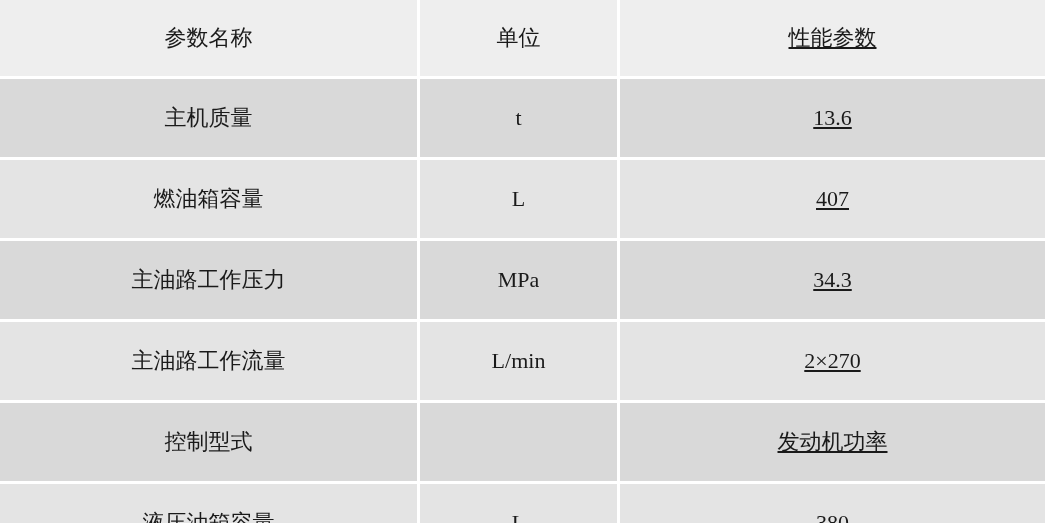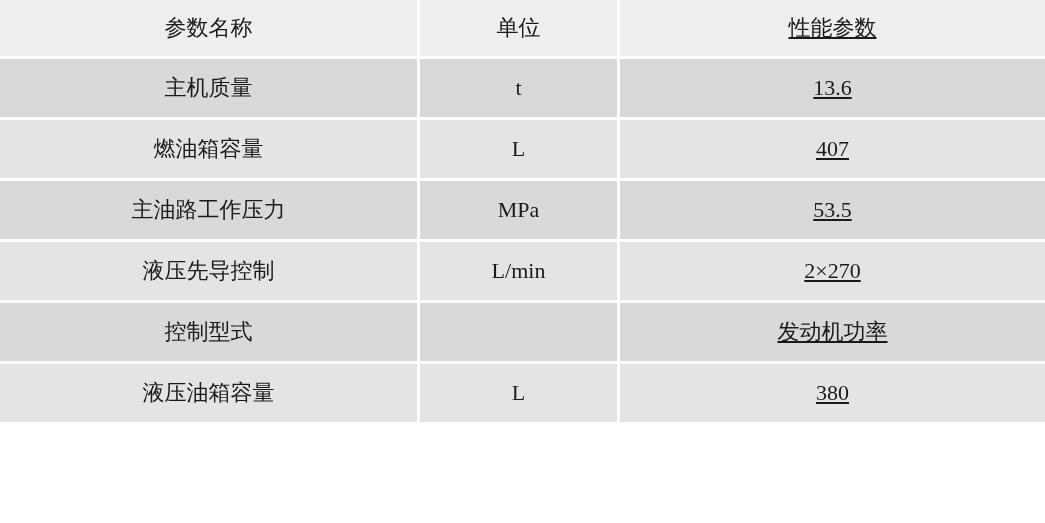--- a/index.html
+++ b/index.html
@@ -19,21 +19,21 @@
     border-spacing: 0;
     table-layout: fixed;
   }
   .spec-table col.c-name { width: 420px; }
   .spec-table col.c-unit { width: 200px; }
   .spec-table col.c-value { width: 425px; }
 
   .spec-table td,
   .spec-table th {
     height: 58px;
-    padding: 0;
+    padding: 10px;
     text-align: center;
     vertical-align: middle;
     font-weight: normal;
     font-size: 22px;
     color: #1a1a1a;
     background: #d9d9d9;
     border-bottom: 3px solid #ffffff;
     border-right: 3px solid #ffffff;
   }
   .spec-table tr td:last-child,
@@ -102,26 +102,26 @@
         </td>
     </tr>
     <tr>
       <td>
           <span class="cell-text">主油路工作压力</span>
         </td>
       <td>
           <span class="cell-text">MPa</span>
         </td>
       <td>
-          <span class="cell-text">53.5</span>
+          <span class="cell-text">34.3</span>
         </td>
     </tr>
     <tr class="alt">
       <td>
-          <span class="cell-text">液压先导控制</span>
+          <span class="cell-text">主油路工作流量</span>
         </td>
       <td>
           <span class="cell-text">L/min</span>
         </td>
       <td>
           <span class="cell-text">2×270</span>
         </td>
     </tr>
     <tr>
       <td>

